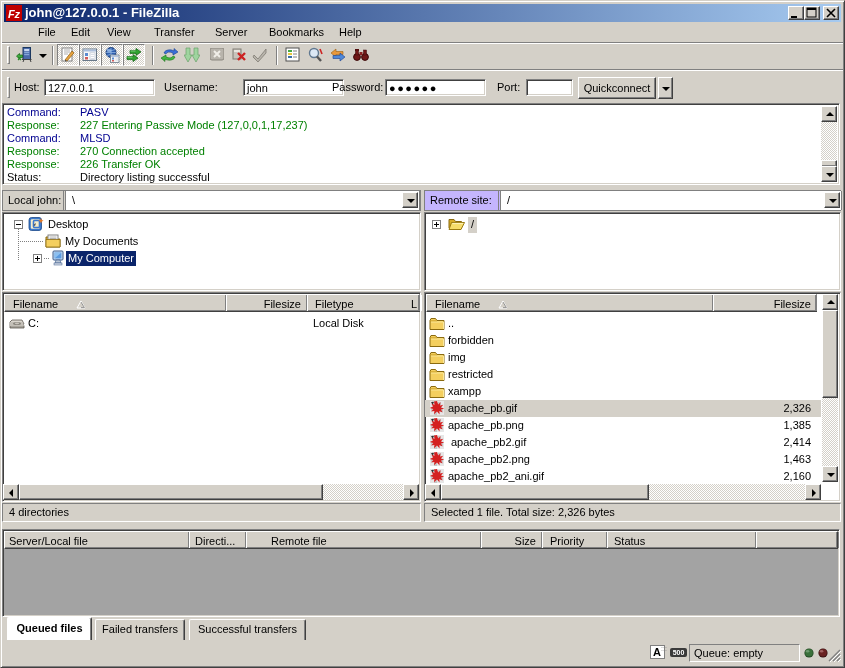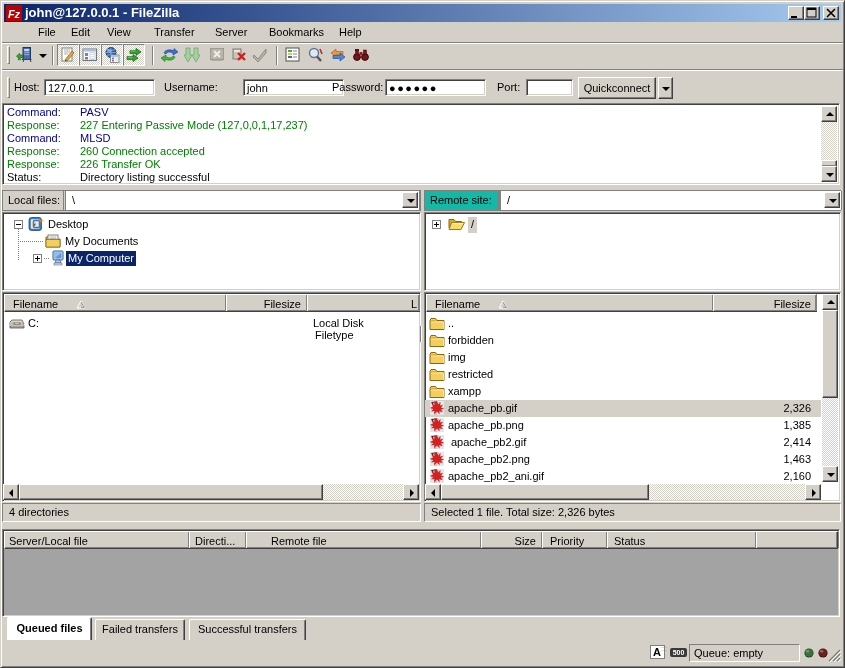--- a/index.html
+++ b/index.html
@@ -210,38 +210,38 @@
   <div class="btn abs" style="left:658px;top:6px;width:15px;height:22px;">
     <div class="arr" style="left:3px;top:9px;border-left:4px solid transparent;border-right:4px solid transparent;border-top:4px solid #000;"></div>
   </div>
 </div>
 
 <div class="abs sunken" style="left:2px;top:103px;width:838px;height:82px;background:#fff;">
   <div class="abs" id="log" style="left:4px;top:2px;width:816px;height:78px;font-size:11px;">
     <div class="logln" style="top:0;color:#000090;">Command:<span>PASV</span></div>
     <div class="logln" style="top:13px;color:#008000;">Response:<span>227 Entering Passive Mode (127,0,0,1,17,237)</span></div>
     <div class="logln" style="top:26px;color:#000090;">Command:<span>MLSD</span></div>
-    <div class="logln" style="top:39px;color:#008000;">Response:<span>260 Connection accepted</span></div>
+    <div class="logln" style="top:39px;color:#008000;">Response:<span>270 Connection accepted</span></div>
     <div class="logln" style="top:52px;color:#008000;">Response:<span>226 Transfer OK</span></div>
     <div class="logln" style="top:65px;color:#000;">Status:<span>Directory listing successful</span></div>
   </div>
   <div class="scrollv" style="right:2px;top:2px;height:76px;">
     <div class="sbtn" style="left:0;top:0;width:16px;height:16px;">
         <div class="arr" style="left:4px;top:5px;border-left:4px solid transparent;border-right:4px solid transparent;border-bottom:4px solid #000;"></div>
       </div>
     <div class="abs check" style="left:0;top:16px;width:16px;height:44px;"></div>
     <div class="thumb" style="left:0;top:54px;width:16px;height:7px;"></div>
     <div class="sbtn" style="left:0;bottom:0;width:16px;height:16px;">
         <div class="arr" style="left:4px;top:6px;border-left:4px solid transparent;border-right:4px solid transparent;border-top:4px solid #000;"></div>
       </div>
   </div>
 </div>
 
 <div class="abs" style="left:2px;top:190px;width:419px;height:21px;background:#d4d0c8;border:1px solid #808080;">
-  <div class="abs" style="left:0;top:0;width:61px;height:19px;border-right:1px solid #808080;line-height:19px;padding-left:5px;">Local files:</div>
+  <div class="abs" style="left:0;top:0;width:61px;height:19px;border-right:1px solid #808080;line-height:19px;padding-left:5px;">Local john:</div>
   <div class="abs" style="left:62px;top:0;width:355px;height:19px;background:#fff;border:1px solid #808080;border-top:none;border-bottom:none;">
     <span class="abs" style="left:6px;top:3px;">\</span>
     <div class="sbtn" style="right:1px;top:1px;width:16px;height:16px;">
         <div class="arr" style="left:4px;top:6px;border-left:4px solid transparent;border-right:4px solid transparent;border-top:4px solid #000;"></div>
       </div>
   </div>
 </div>
 
 <div class="abs sunken" style="left:2px;top:212px;width:419px;height:79px;background:#fff;" id="localtree">
   <div class="abs" style="left:15px;top:14px;width:1px;height:33px;background-image:linear-gradient(#808080 1px,transparent 1px);background-size:1px 2px;"></div>
@@ -273,21 +273,21 @@
       <rect x="3" y="1" width="10" height="9" rx="1" fill="#cfe0f4" stroke="#3a5a8a"></rect>
       <rect x="4.5" y="2.5" width="7" height="6" fill="#5a9ae0"></rect>
       <path d="M4.5 2.5 L11.5 2.5 L4.5 8.5 Z" fill="#8cc0f0"></path>
       <path d="M6 10 L10 10 L11 13 L5 13 Z" fill="#b8c4d4" stroke="#3a5a8a" stroke-width="0.6"></path>
       <rect x="4" y="13" width="8" height="2" fill="#d8dee8" stroke="#3a5a8a" stroke-width="0.5"></rect>
     </svg>
     <span style="position:absolute;left:63px;background:#0a246a;color:#fff;padding:0 2px;height:15px;line-height:15px;top:1px;">My Computer</span>
   </div>
 </div>
 
-<div class="abs" style="left:424px;top:190px;width:417px;height:21px;background:#14b8a6;border:1px solid #808080;">
+<div class="abs" style="left:424px;top:190px;width:417px;height:21px;background:#c4b5fd;border:1px solid #808080;">
   <div class="abs" style="left:0;top:0;width:74px;height:19px;border-right:1px solid #808080;line-height:19px;padding-left:5px;">Remote site:</div>
   <div class="abs" style="left:75px;top:0;width:342px;height:19px;background:#fff;border:1px solid #808080;border-top:none;border-bottom:none;">
     <span class="abs" style="left:6px;top:3px;">/</span>
     <div class="sbtn" style="right:1px;top:1px;width:16px;height:16px;">
         <div class="arr" style="left:4px;top:6px;border-left:4px solid transparent;border-right:4px solid transparent;border-top:4px solid #000;"></div>
       </div>
   </div>
 </div>
 
 <div class="abs sunken" style="left:424px;top:212px;width:417px;height:79px;background:#fff;" id="remotetree">
@@ -307,21 +307,21 @@
     <div class="hdrcell" style="left:0;width:221px;">
         <span class="hdrtxt" style="left:8px;">Filename</span>
       <svg width="10" height="9" style="left:71px;top:5px;" viewBox="0 0 10 9">
           <path d="M5 1 L9 8 L1 8 Z" fill="#d4d0c8" stroke="#fff" stroke-width="1"></path>
           <path d="M5 2 L8.4 7.6 L5 7.6" fill="none" stroke="#808080" stroke-width="0.8"></path>
         </svg>
     </div>
     <div class="hdrcell" style="left:222px;width:80px;text-align:right;">
         <span class="hdrtxt" style="right:5px;">Filesize</span>
       </div>
-    <div class="hdrcell" style="left:303px;width:113px;margin-top:31px;">
+    <div class="hdrcell" style="left:303px;width:113px;">
         <span class="hdrtxt" style="left:7px;">Filetype</span>
       </div>
     <div class="hdrcell" style="left:399px;width:16px;">
         <span class="hdrtxt" style="left:7px;">L</span>
       </div>
   </div>
   <div class="row" style="left:0;top:22px;width:415px;">
     <svg width="18" height="14" style="left:5px;top:2px;" viewBox="0 0 18 14">
       <path d="M2 5 L14 5 L16 9 L16 11 L2 11 Z" fill="#a8a49c" stroke="#5a564e" stroke-width="0.8"></path>
       <path d="M2 5 L4 3 L14 3 L16 7" fill="#dcd8d0" stroke="#5a564e" stroke-width="0.8"></path>

